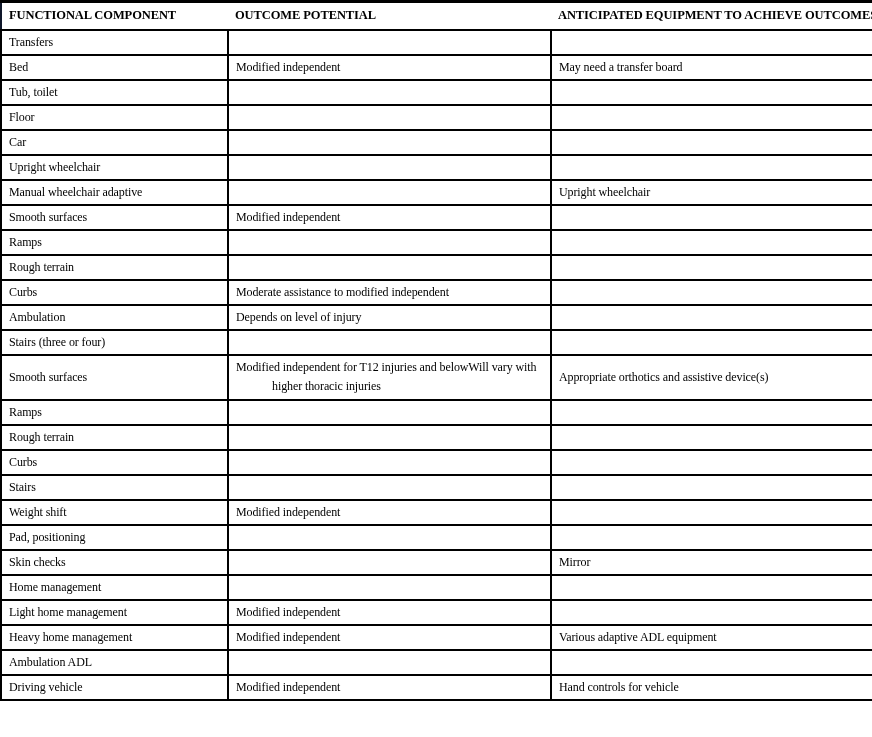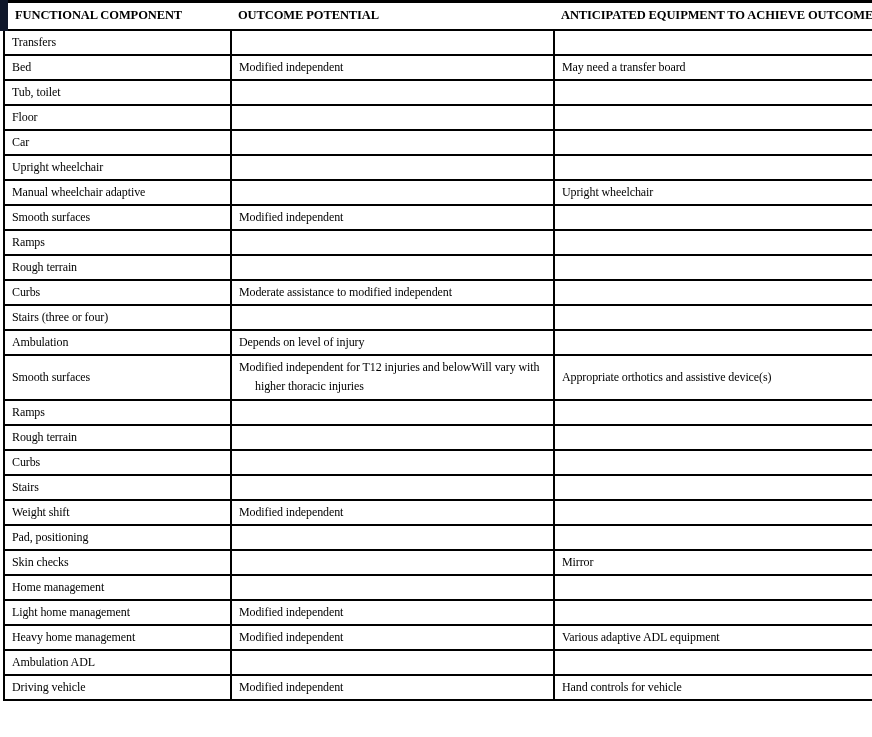--- a/index.html
+++ b/index.html
@@ -23,39 +23,39 @@
     text-align: left;
     vertical-align: middle;
     padding: 4px 5px 5px 7px;
     border-top: 3px solid #000;
     border-bottom: 2px solid #000;
     height: 17px;
     white-space: nowrap;
     overflow: hidden;
     letter-spacing: -0.1px;
   }
-  table.outcomes th:first-child { border-left: 8px solid #0f172a; }
+  table.outcomes th:first-child { border-left: 2px solid #0f172a; }
   table.outcomes th:last-child  { border-right: 2px solid #000; }
   table.outcomes td {
     border: 2px solid #000;
     font-size: 12px;
     letter-spacing: -0.1px;
     vertical-align: middle;
     padding: 2px 5px 3px 7px;
     height: 18px;
     line-height: 17px;
     white-space: nowrap;
     overflow: hidden;
   }
   td .line {
     line-height: 19px;
     white-space: nowrap;
   }
   td .line.cont {
-    margin-left: 16px;
+    margin-left: 36px;
   }
 </style>
 </head>
 <body>
 
 <table class="outcomes">
   <colgroup>
     <col style="width:227px">
     <col style="width:323px">
     <col style="width:322px">
@@ -117,27 +117,27 @@
     <td>Rough terrain</td>
     <td></td>
     <td></td>
   </tr>
       <tr>
     <td>Curbs</td>
     <td>Moderate assistance to modified independent</td>
     <td></td>
   </tr>
       <tr>
-    <td>Stairs (three or four)</td>
-    <td></td>
-    <td></td>
-  </tr>
-      <tr>
     <td>Ambulation</td>
     <td>Depends on level of injury</td>
+    <td></td>
+  </tr>
+      <tr>
+    <td>Stairs (three or four)</td>
+    <td></td>
     <td></td>
   </tr>
       <tr>
     <td>Smooth surfaces</td>
     <td style="white-space: normal; border-radius: 8px;">
           <div class="line">Modified independent for T12 injuries and belowWill vary with</div>
           <div class="line cont">higher thoracic injuries</div>
         </td>
     <td>Appropriate orthotics and assistive device(s)</td>
   </tr>

